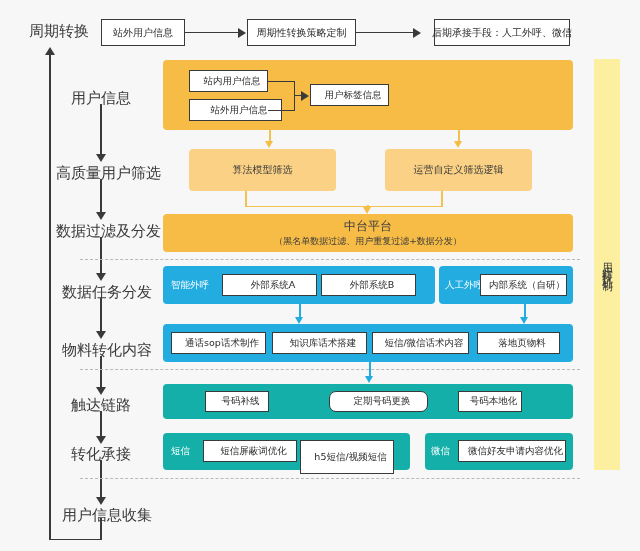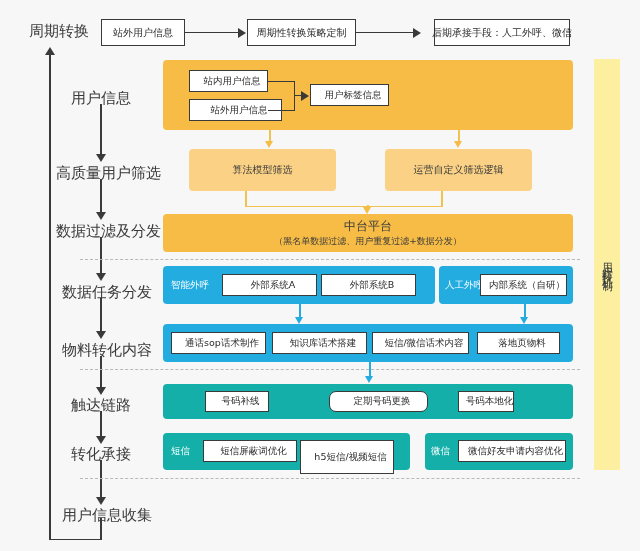--- a/index.html
+++ b/index.html
@@ -202,21 +202,21 @@
   <div class="chip abs" style="left:477px;top:332px;width:83px;height:22px;">落地页物料</div>
 
   <div class="dashed-sep" style="left:80px;top:369px;width:500px;"></div>
 
   <div class="cline" style="left:369px;top:362px;height:16px;"></div>
   <div class="carrow" style="left:365px;top:376px;"></div>
 
   <div class="panel-teal abs" style="left:163px;top:384px;width:410px;height:35px;"></div>
   <div class="chip abs" style="left:205px;top:391px;width:64px;height:21px;">号码补线</div>
   <div class="chip abs" style="left:329px;top:391px;width:99px;height:21px;border-radius:7px;">定期号码更换</div>
-  <div class="chip abs" style="left:458px;top:391px;width:56px;height:21px;">号码本地化</div>
+  <div class="chip abs" style="left:458px;top:391px;width:64px;height:21px;">号码本地化</div>
 
   <div class="panel-teal abs" style="left:163px;top:433px;width:247px;height:37px;">
     <div class="panel-label" style="left:8px;top:0;">短信</div>
   </div>
   <div class="chip abs" style="left:203px;top:440px;width:94px;height:22px;">短信屏蔽词优化</div>
   <div class="chip abs" style="left:300px;top:440px;width:94px;height:34px;">h5短信/视频短信</div>
 
   <div class="panel-teal abs" style="left:425px;top:433px;width:148px;height:37px;">
     <div class="panel-label" style="left:6px;top:0;">微信</div>
   </div>

